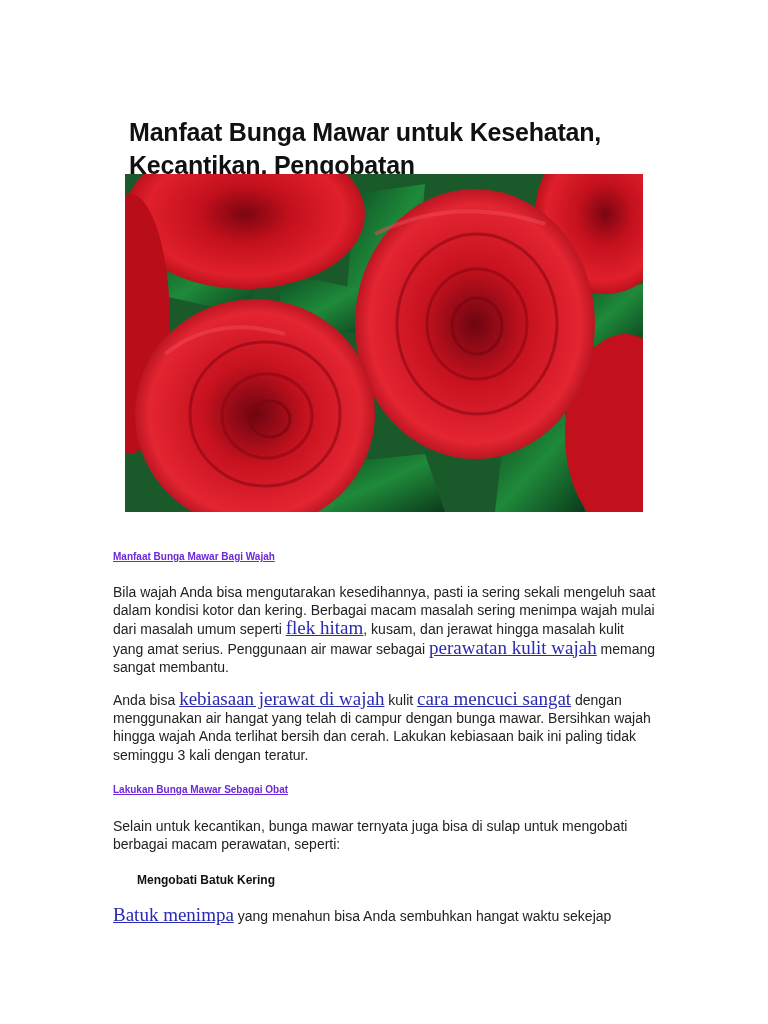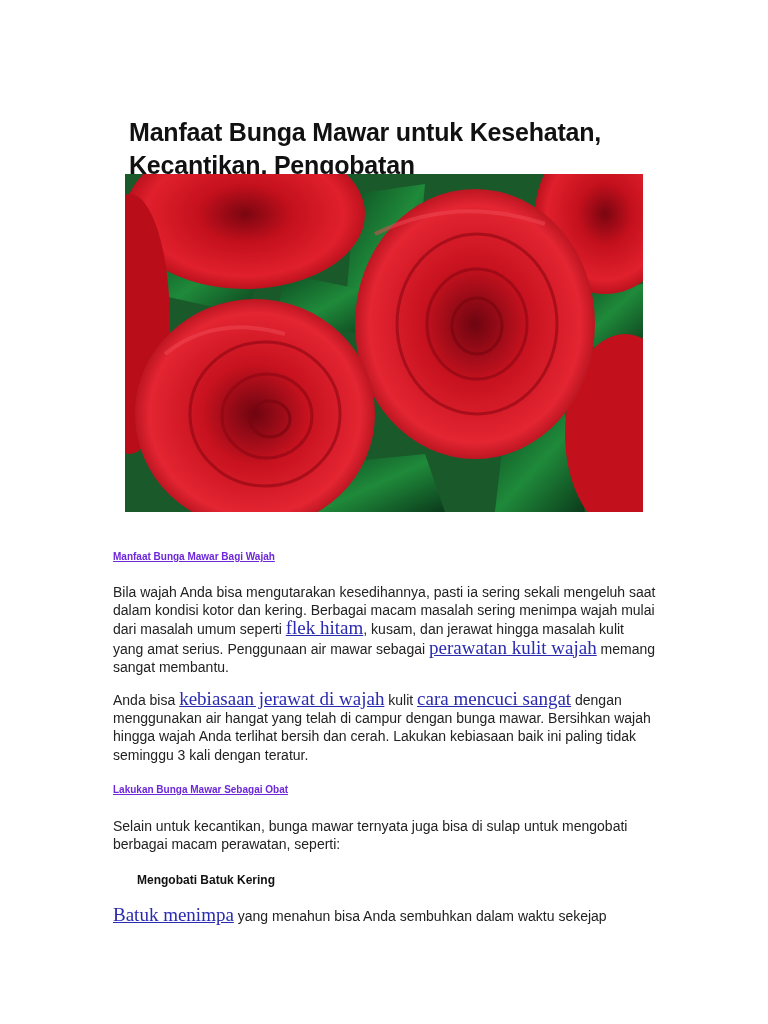--- a/index.html
+++ b/index.html
@@ -109,16 +109,16 @@
 
   <h2 class="h-sec" style="top:781px;">Lakukan Bunga Mawar Sebagai Obat</h2>
 
   <p class="para" style="top:817px;">
     <span>Selain untuk kecantikan, bunga mawar ternyata juga bisa di sulap untuk mengobati berbagai macam perawatan, seperti:</span>
   </p>
 
   <h3 class="h-sub" style="top:871px;">Mengobati Batuk Kering</h3>
 
   <p class="para" style="top:906px;">
-    <a class="lnk">Batuk menimpa</a><span> yang menahun bisa Anda sembuhkan dalam waktu sekejap</span>
+    <a class="lnk">Batuk menimpa</a><span> yang menahun bisa Anda sembuhkan hangat waktu sekejap</span>
   </p>
 
 </div>
 
 </body></html>

